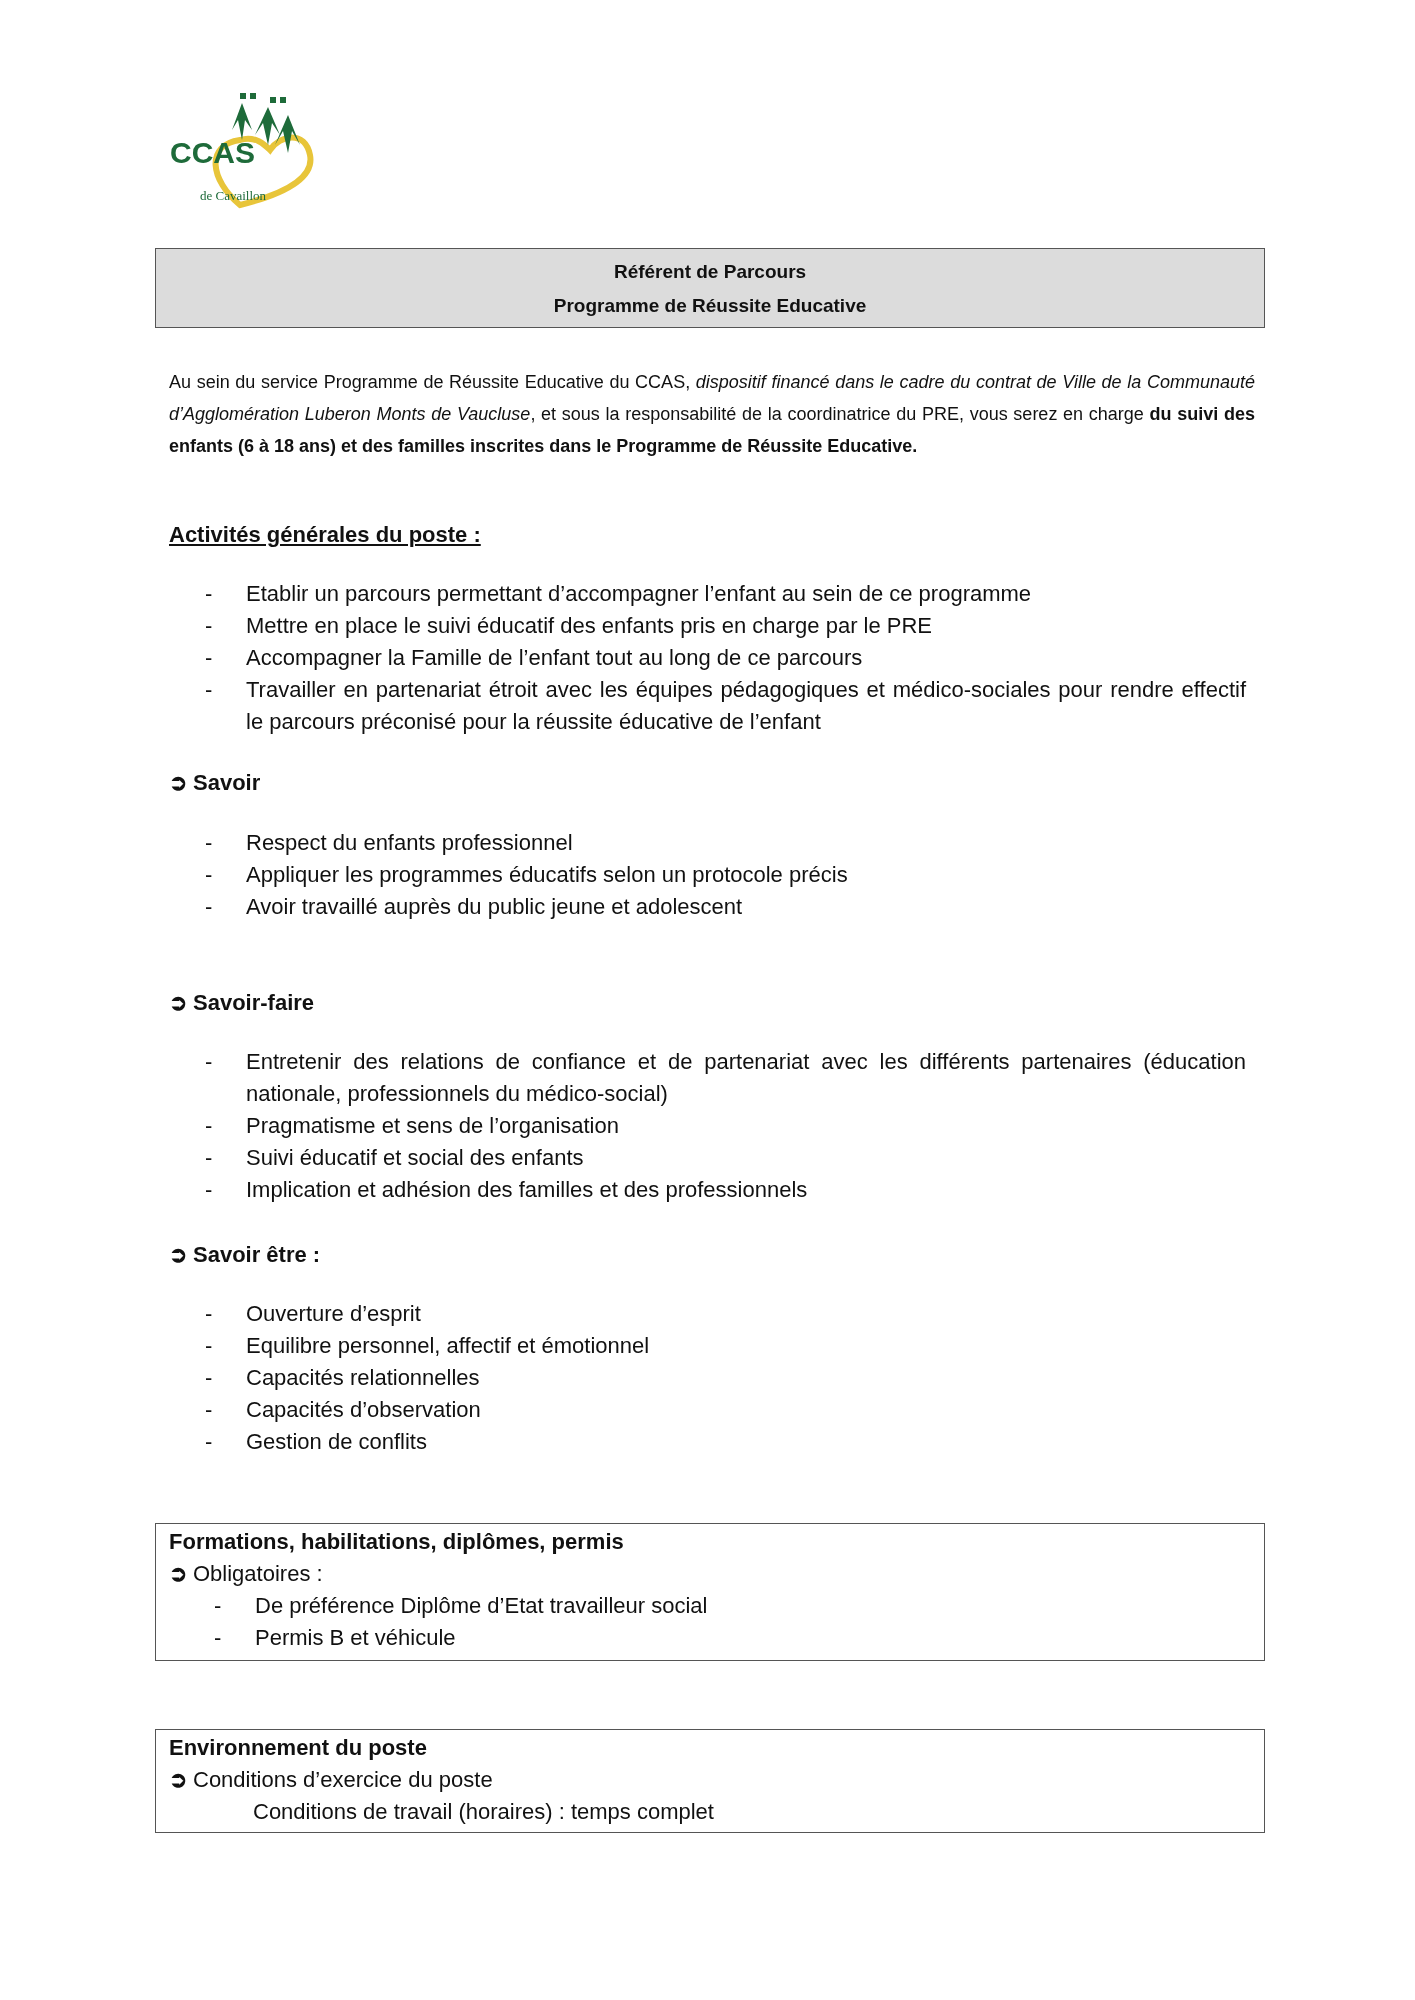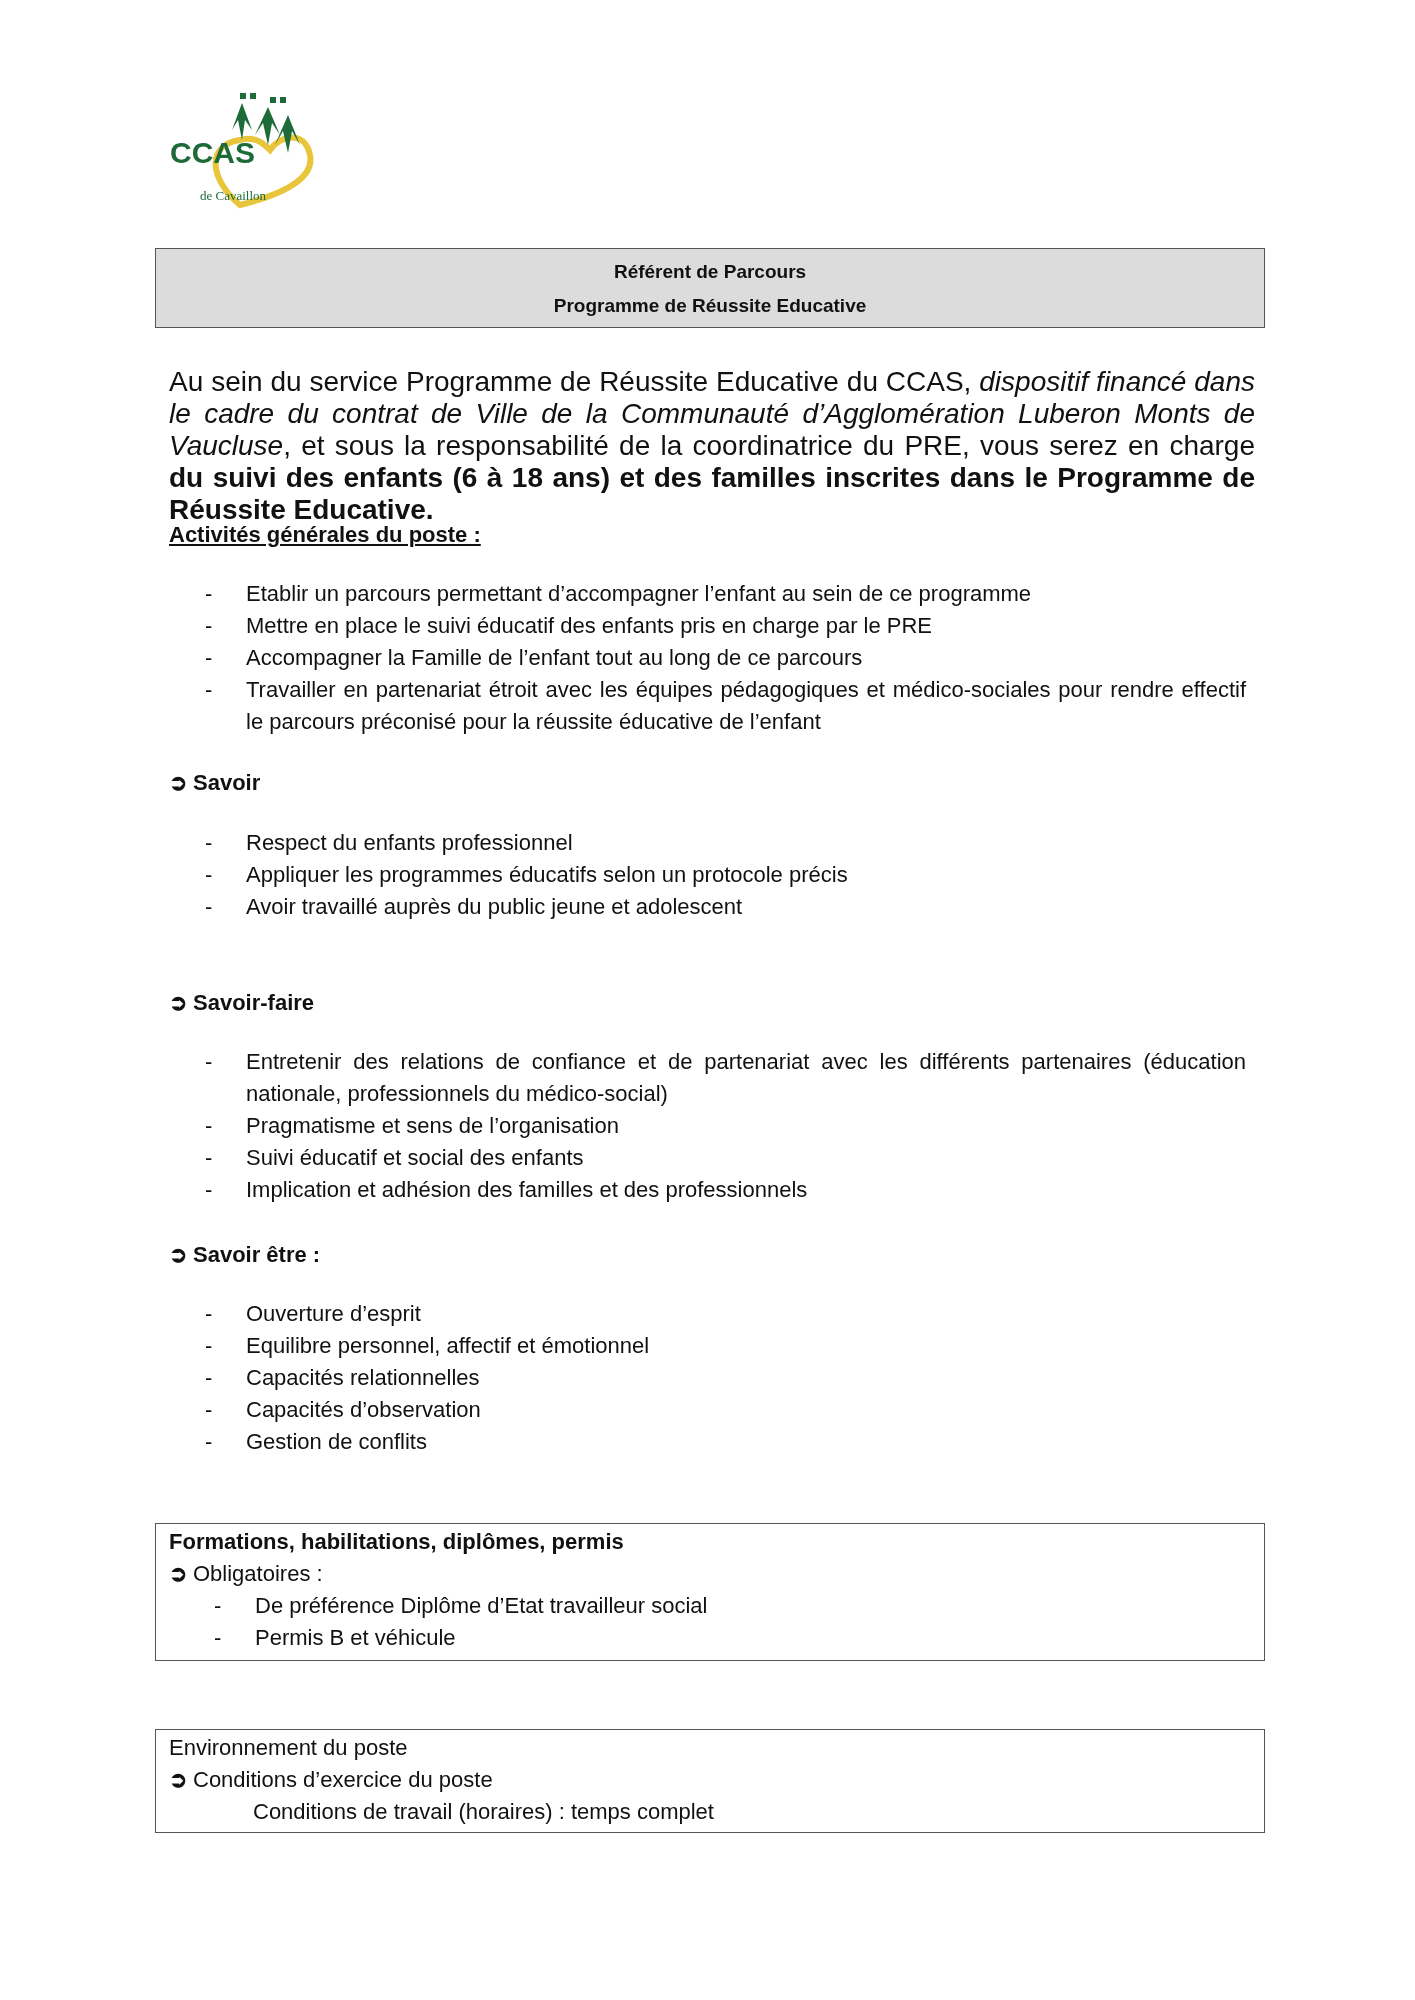--- a/index.html
+++ b/index.html
@@ -7,21 +7,21 @@
       width: 1415px; height: 2000px; position: relative; overflow: hidden;
       font-family: "Liberation Sans", sans-serif; color: #111111;
     }
     .logo { position: absolute; left: 170px; top: 85px; width: 165px; height: 130px; }
     .title-box {
       position: absolute; left: 155px; top: 248px; width: 1110px; height: 80px;
       background: #dcdcdc; border: 1.5px solid #555; box-sizing: border-box;
       text-align: center; font-weight: bold; font-size: 19px; line-height: 34px;
       padding-top: 6px;
     }
-    .content { position: absolute; left: 169px; width: 1086px; font-size: 28px; line-height: 32px; }
+    .content { position: absolute; left: 169px; width: 1086px; font-size: 18px; line-height: 32px; }
     .intro { top: 366px; text-align: justify; }
     .intro i { font-style: italic; }
     .intro b { font-weight: bold; }
     .sec-title { position: absolute; left: 169px; font-size: 22px; font-weight: bold; }
     .underline { text-decoration: underline; }
     ul.dash { position: absolute; left: 160px; width: 1086px; list-style: none; margin: 0; padding: 0; font-size: 22px; line-height: 32px; }
     ul.dash li { position: relative; padding-left: 86px; text-align: justify; }
     ul.dash li::before { content: "-"; position: absolute; left: 45px; }
     .arrow { display: inline-block; width: 24px; font-weight: bold; }
     .box {
@@ -100,16 +100,16 @@
 </ul>
 
 <div class="box" style="top:1523px; height:138px;">
   <div style="font-weight:bold;">Formations, habilitations, diplômes, permis</div>
   <div><span class="arrow">➲</span><span>Obligatoires :</span></div>
   <div class="dashed-li">De préférence Diplôme d’Etat travailleur social</div>
   <div class="dashed-li">Permis B et véhicule</div>
 </div>
 
 <div class="box" style="top:1729px; height:104px;">
-  <div style="font-weight:normal;">Environnement du poste</div>
+  <div style="font-weight:bold;">Environnement du poste</div>
   <div><span class="arrow">➲</span><span>Conditions d’exercice du poste</span></div>
   <div class="indent">Conditions de travail (horaires) : temps complet</div>
 </div>
 
 </body></html>

